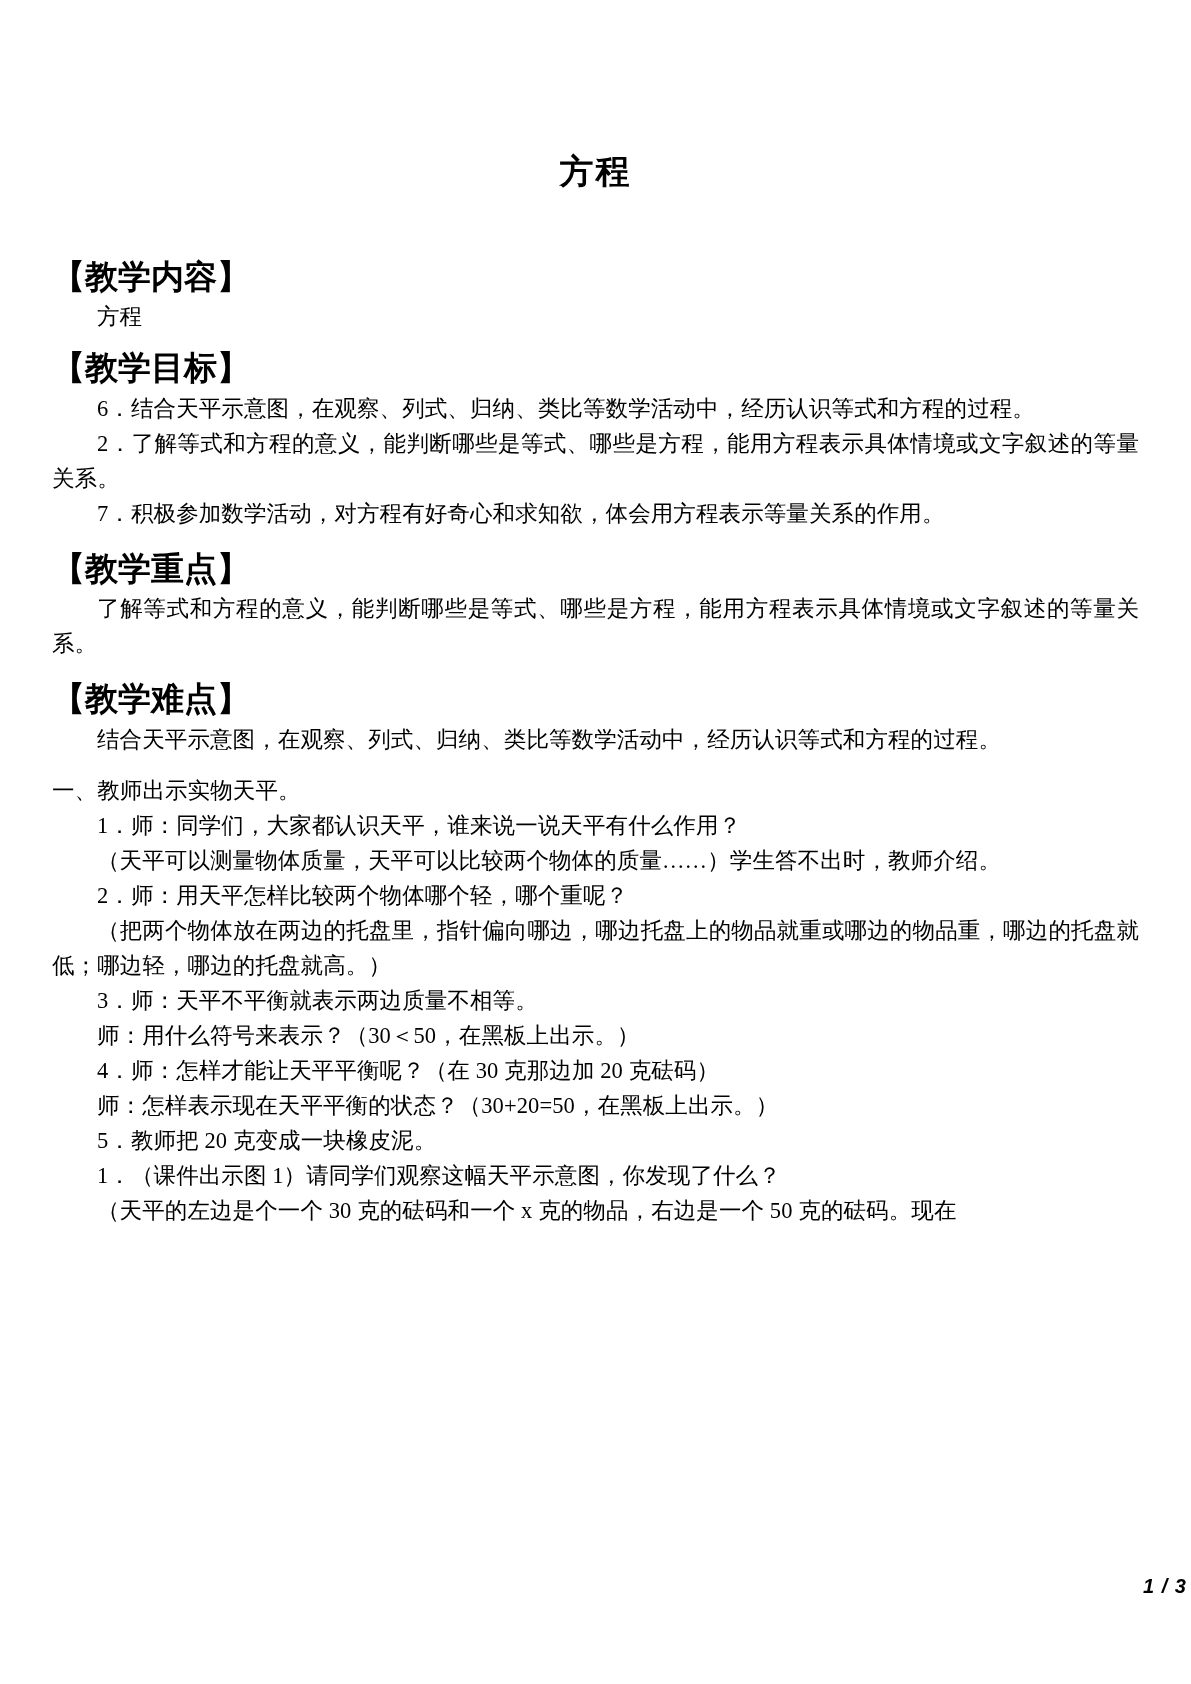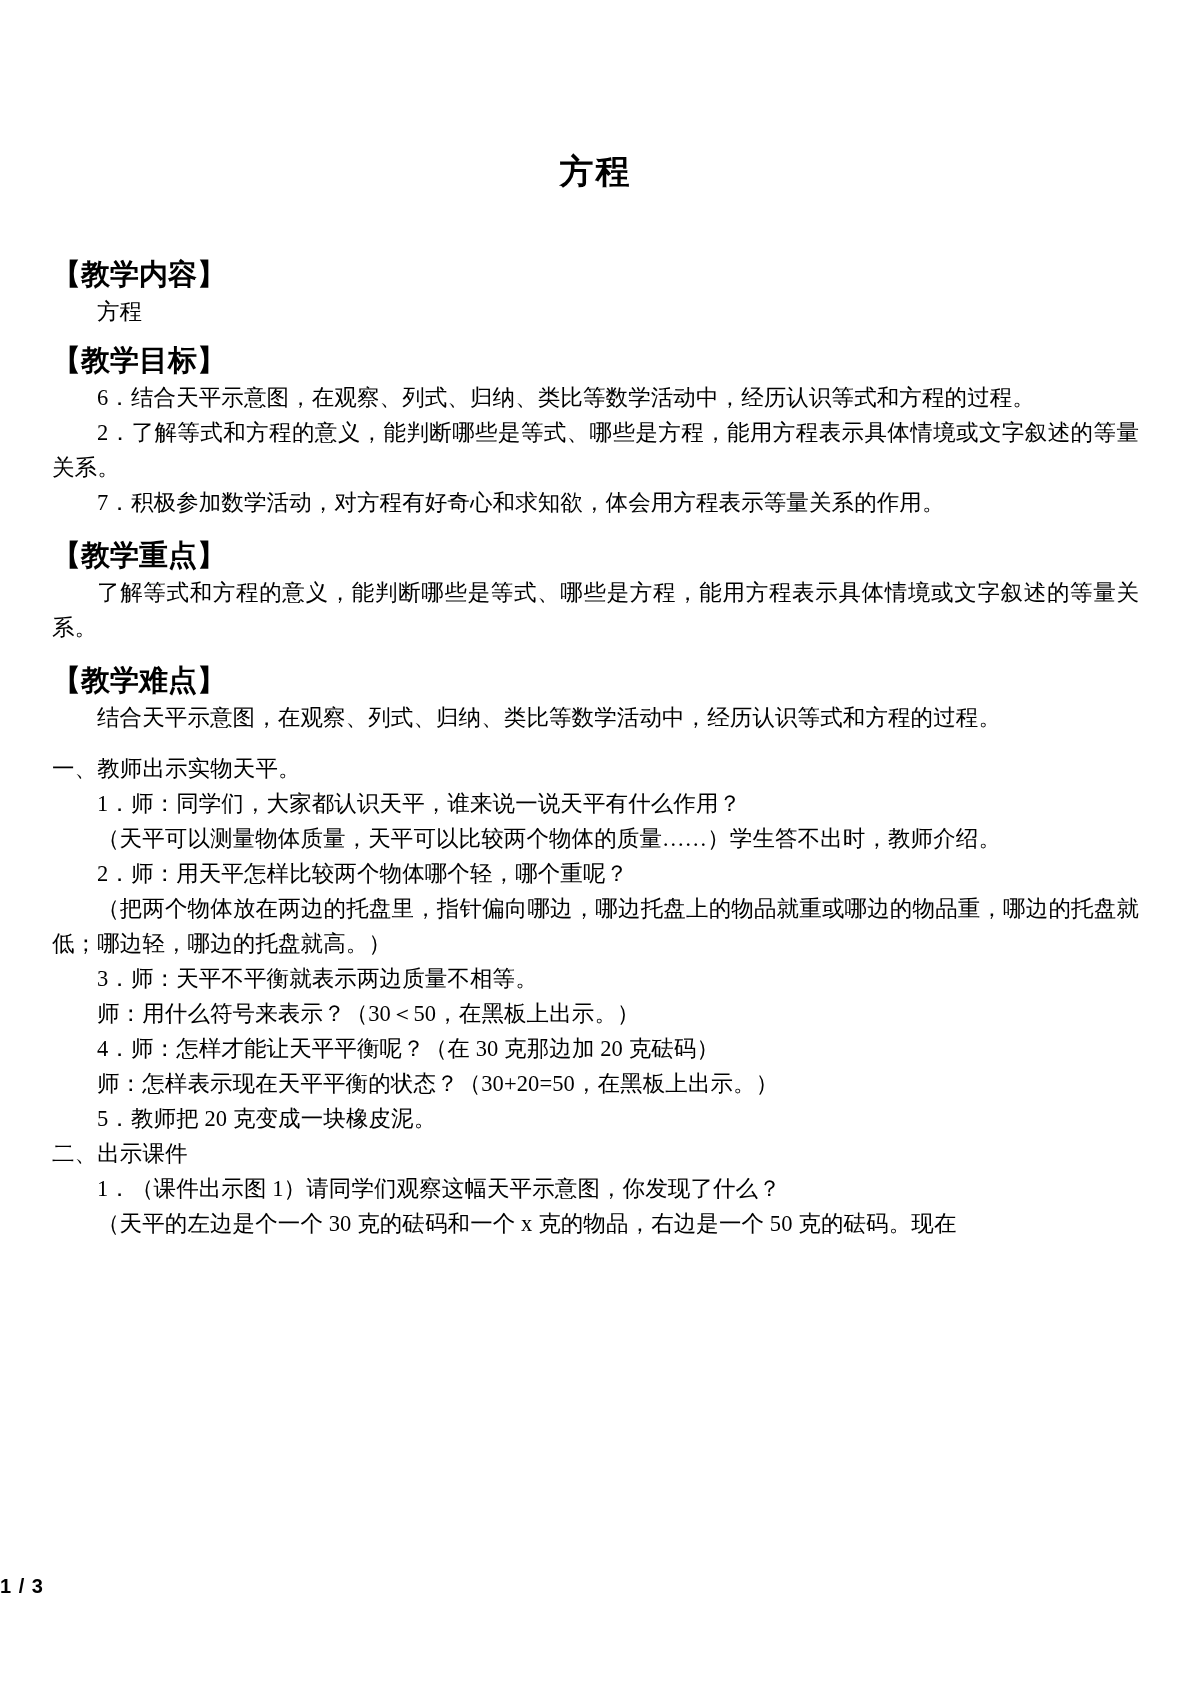--- a/index.html
+++ b/index.html
@@ -25,21 +25,21 @@
   .doc-title {
     text-align: center;
     font-size: 34px;
     font-weight: bold;
     letter-spacing: 2px;
     margin: 0;
     padding-top: 152px;
     line-height: 1.2;
   }
   .section-head {
-    font-size: 29px;
+    font-size: 33px;
     font-weight: bold;
     letter-spacing: 0px;
     line-height: 1.35;
     margin: 0;
   }
   .gap-before-content { height: 62px; }
   .gap-sec { height: 16px; }
   .gap-sec-sm { height: 12px; }
   .body-line {
     font-size: 22.5px;
@@ -47,27 +47,28 @@
     margin: 0;
     text-align: justify;
     text-justify: inter-ideograph;
     letter-spacing: 0.1px;
     white-space: pre-wrap;
   }
   .indent { text-indent: 2em; }
   .page-footer {
     position: absolute;
     left: 0;
-    right: 16px;
+    right: 4px;
     bottom: 86px;
-    text-align: left;
+    text-align: right;
     font-family: "Liberation Sans", "DejaVu Sans", sans-serif;
     font-size: 20px;
     font-weight: bold;
     letter-spacing: 1px;
+    font-style: italic;
   }
 </style>
 </head>
 <body>
 
 <div class="page">
 
   <h1 class="doc-title">方程</h1>
 
   <div class="gap-before-content"></div>
@@ -93,19 +94,18 @@
   <div class="body-line">一、教师出示实物天平。</div>
   <div class="body-line indent">1．师：同学们，大家都认识天平，谁来说一说天平有什么作用？</div>
   <div class="body-line indent">（天平可以测量物体质量，天平可以比较两个物体的质量……）学生答不出时，教师介绍。</div>
   <div class="body-line indent">2．师：用天平怎样比较两个物体哪个轻，哪个重呢？</div>
   <div class="body-line indent">（把两个物体放在两边的托盘里，指针偏向哪边，哪边托盘上的物品就重或哪边的物品重，哪边的托盘就低；哪边轻，哪边的托盘就高。）</div>
   <div class="body-line indent">3．师：天平不平衡就表示两边质量不相等。</div>
   <div class="body-line indent">师：用什么符号来表示？（30＜50，在黑板上出示。）</div>
   <div class="body-line indent">4．师：怎样才能让天平平衡呢？（在 30 克那边加 20 克砝码）</div>
   <div class="body-line indent">师：怎样表示现在天平平衡的状态？（30+20=50，在黑板上出示。）</div>
   <div class="body-line indent">5．教师把 20 克变成一块橡皮泥。</div>
-  <div class="body-line">二、出示课件</div>
   <div class="body-line indent">1．（课件出示图 1）请同学们观察这幅天平示意图，你发现了什么？</div>
   <div class="body-line indent">（天平的左边是个一个 30 克的砝码和一个 x 克的物品，右边是一个 50 克的砝码。现在</div>
 
   <div class="page-footer">1 / 3</div>
 
 </div>
 
 </body></html>

